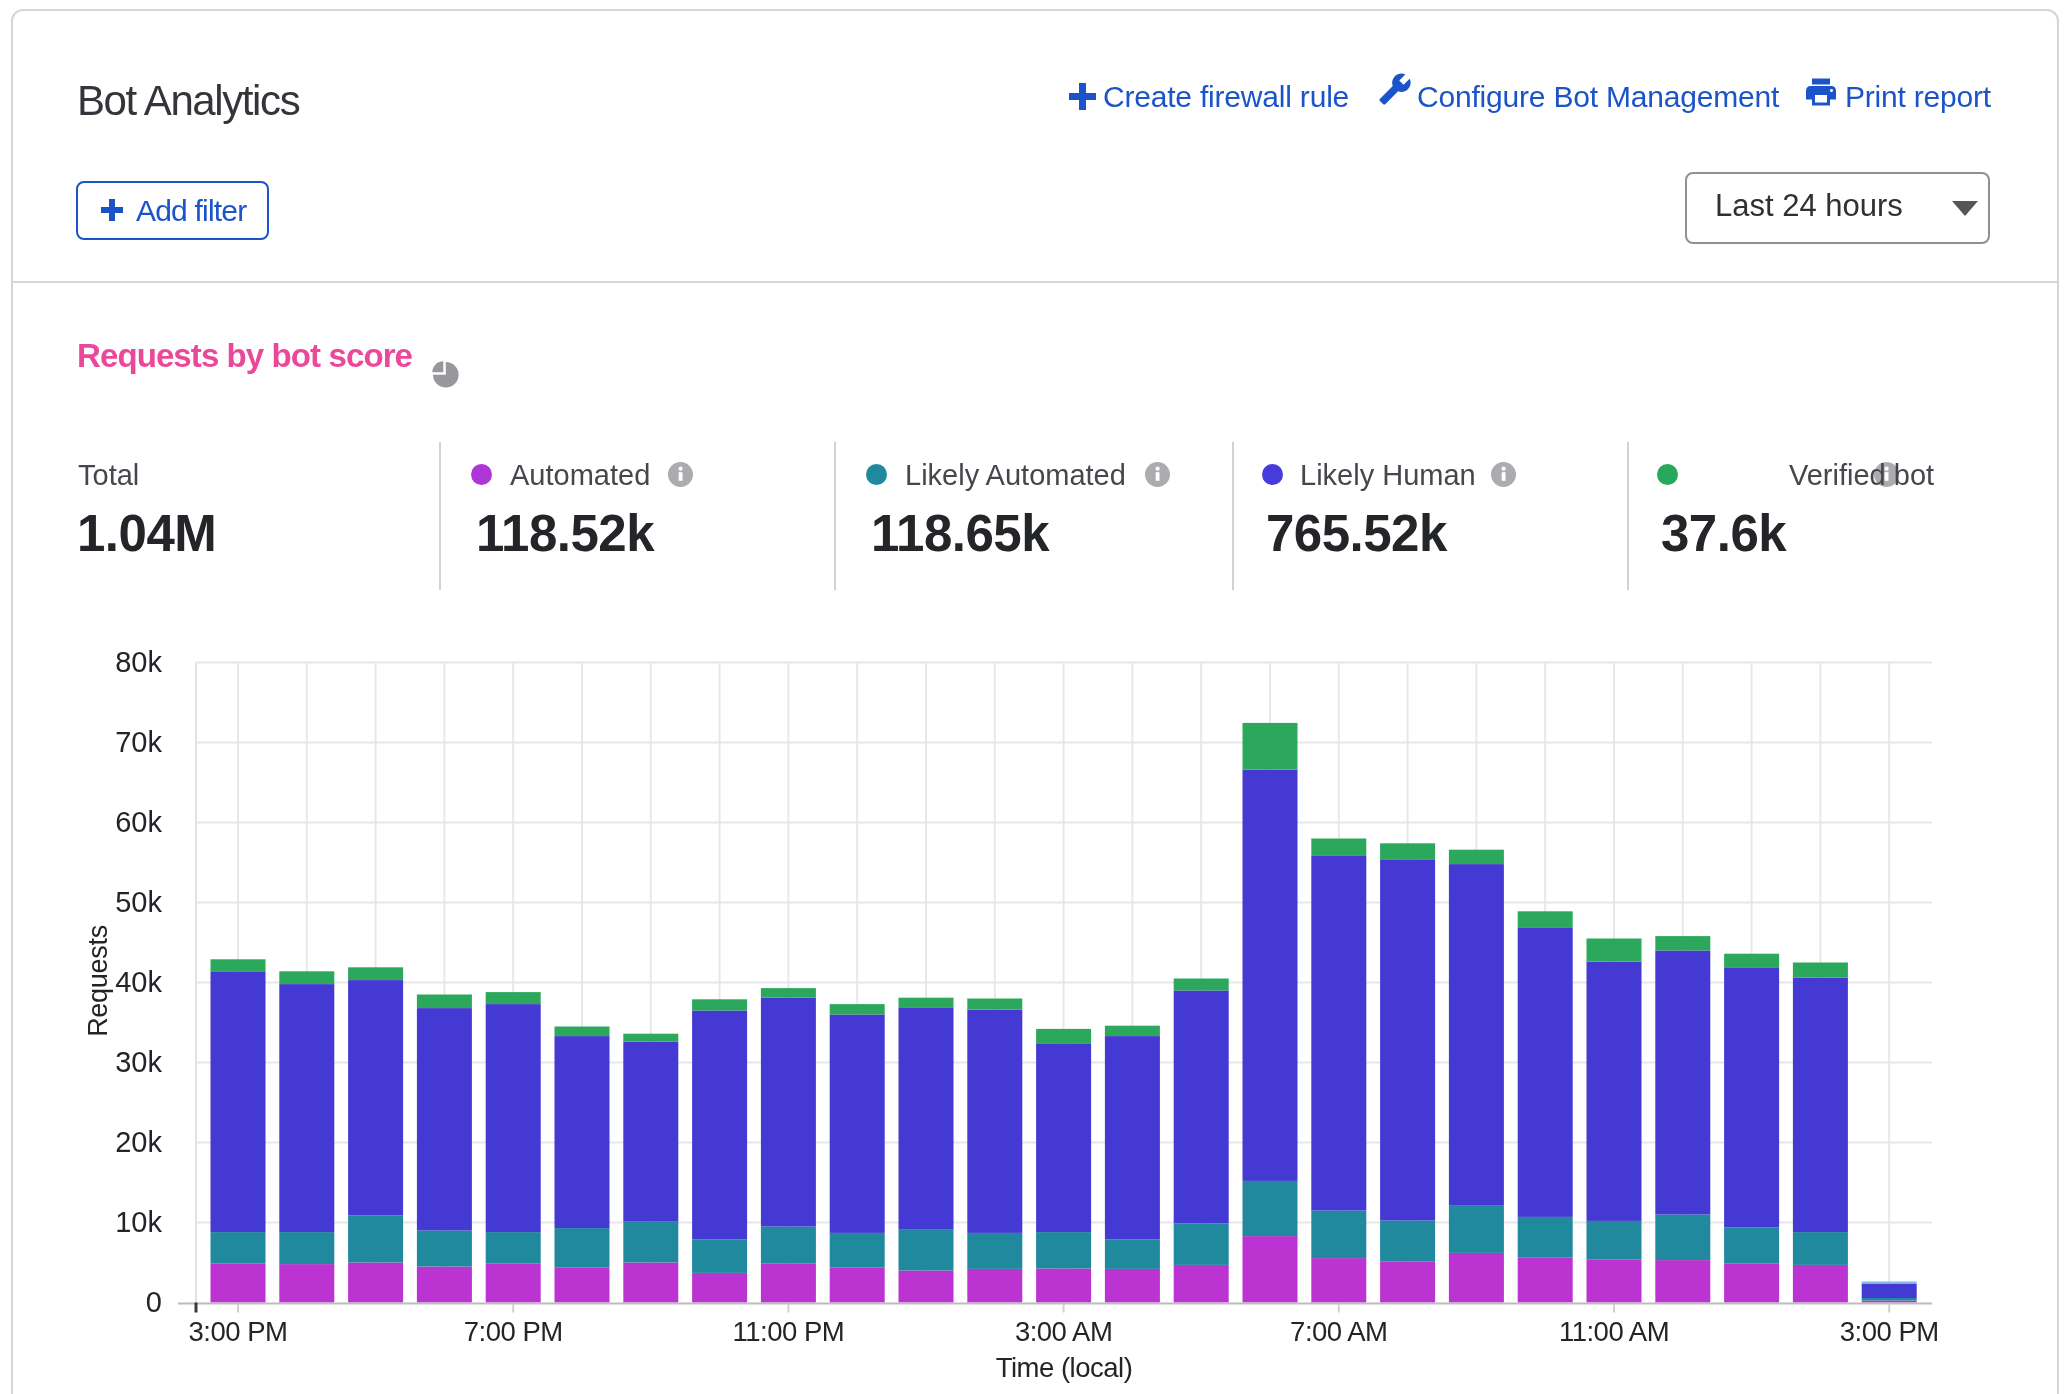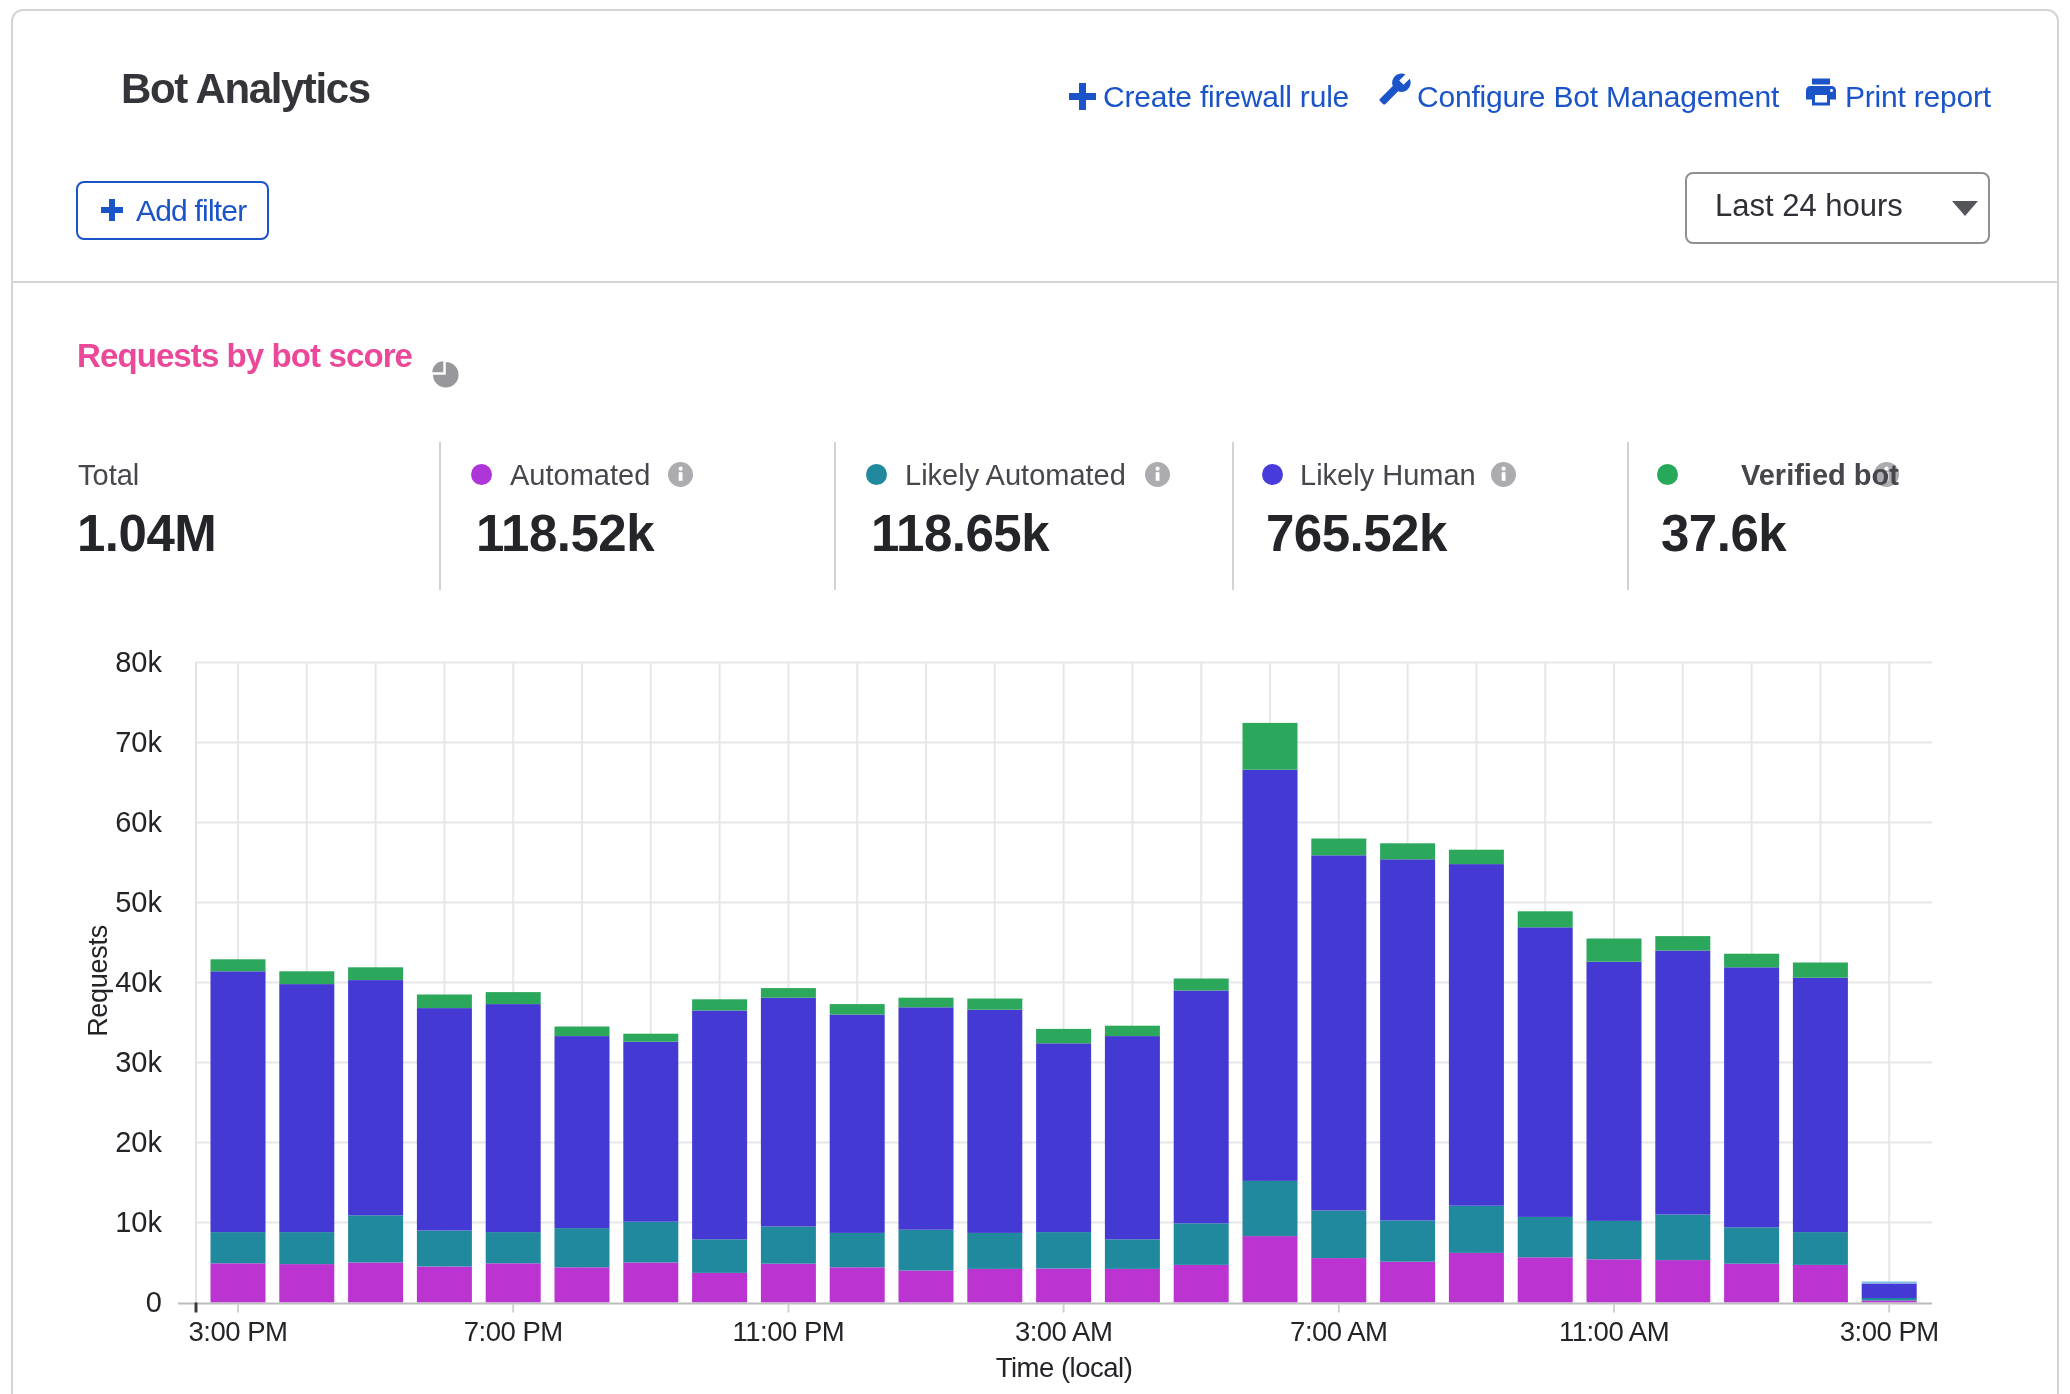--- a/index.html
+++ b/index.html
@@ -1,19 +1,19 @@
 <!DOCTYPE html>
 <html><head>
 <meta charset="utf-8">
 <style>
   html,body{margin:0;padding:0;}
   body{width:2070px;height:1394px;background:#fff;font-family:"Liberation Sans",sans-serif;position:relative;overflow:hidden;}
   .abs{position:absolute;}
   .card{left:11px;top:9px;width:2044px;height:1600px;border:2px solid #d5d5d8;border-radius:12px;}
-  .title{left:77px;top:65px;font-size:42px;font-weight:700;color:#33353a;letter-spacing:-1.4px;margin-left:44px;}
+  .title{left:77px;top:77px;font-size:42px;font-weight:400;color:#33353a;letter-spacing:-1.4px;}
   .link{color:#1a54c8;font-size:30px;letter-spacing:-0.2px;}
   .divider{left:12px;top:281px;width:2046px;height:2px;background:#d5d5d8;}
   .btn{left:76px;top:181px;width:189px;height:55px;border:2px solid #1a54c8;border-radius:8px;color:#1a54c8;}
   .select{left:1685px;top:172px;width:301px;height:68px;border:2px solid #8e9093;border-radius:8px;font-size:31px;color:#2e3035;}
   .secttitle{left:77px;top:337px;font-size:33px;font-weight:700;color:#ec4899;letter-spacing:-0.9px;}
   .statlabel{font-size:29px;color:#46474c;}
   .statval{font-size:51px;font-weight:700;color:#232529;letter-spacing:-0.5px;}
   .vdiv{width:2px;background:#d2d2d5;top:442px;height:148px;}
   .dot{width:21px;height:21px;border-radius:50%;top:464px;}
 </style>
@@ -89,21 +89,21 @@
 
 <div class="abs dot" style="left:866px;background:#20899e;"></div>
 <div class="abs statlabel" style="left:905px;top:459px;">Likely Automated</div>
 <div class="abs statval" style="left:871px;top:504px;">118.65k</div>
 
 <div class="abs dot" style="left:1262px;background:#473bdb;"></div>
 <div class="abs statlabel" style="left:1300px;top:459px;">Likely Human</div>
 <div class="abs statval" style="left:1266px;top:504px;">765.52k</div>
 
 <div class="abs dot" style="left:1657px;background:#27a85a;"></div>
-<div class="abs statlabel" style="left:1741px;top:459px;font-weight:bold;">Verified bot</div>
+<div class="abs statlabel" style="left:1789px;top:459px;">Verified bot</div>
 <div class="abs statval" style="left:1661px;top:504px;">37.6k</div>
 
 <svg class="abs" style="left:0;top:600px;" width="2070" height="794" viewBox="0 600 2070 794">
 <line x1="196" y1="662.5" x2="1932" y2="662.5" stroke="#e7e7e9" stroke-width="2"></line>
 <line x1="196" y1="742.5" x2="1932" y2="742.5" stroke="#e7e7e9" stroke-width="2"></line>
 <line x1="196" y1="822.5" x2="1932" y2="822.5" stroke="#e7e7e9" stroke-width="2"></line>
 <line x1="196" y1="902.5" x2="1932" y2="902.5" stroke="#e7e7e9" stroke-width="2"></line>
 <line x1="196" y1="982.5" x2="1932" y2="982.5" stroke="#e7e7e9" stroke-width="2"></line>
 <line x1="196" y1="1062.5" x2="1932" y2="1062.5" stroke="#e7e7e9" stroke-width="2"></line>
 <line x1="196" y1="1142.5" x2="1932" y2="1142.5" stroke="#e7e7e9" stroke-width="2"></line>

